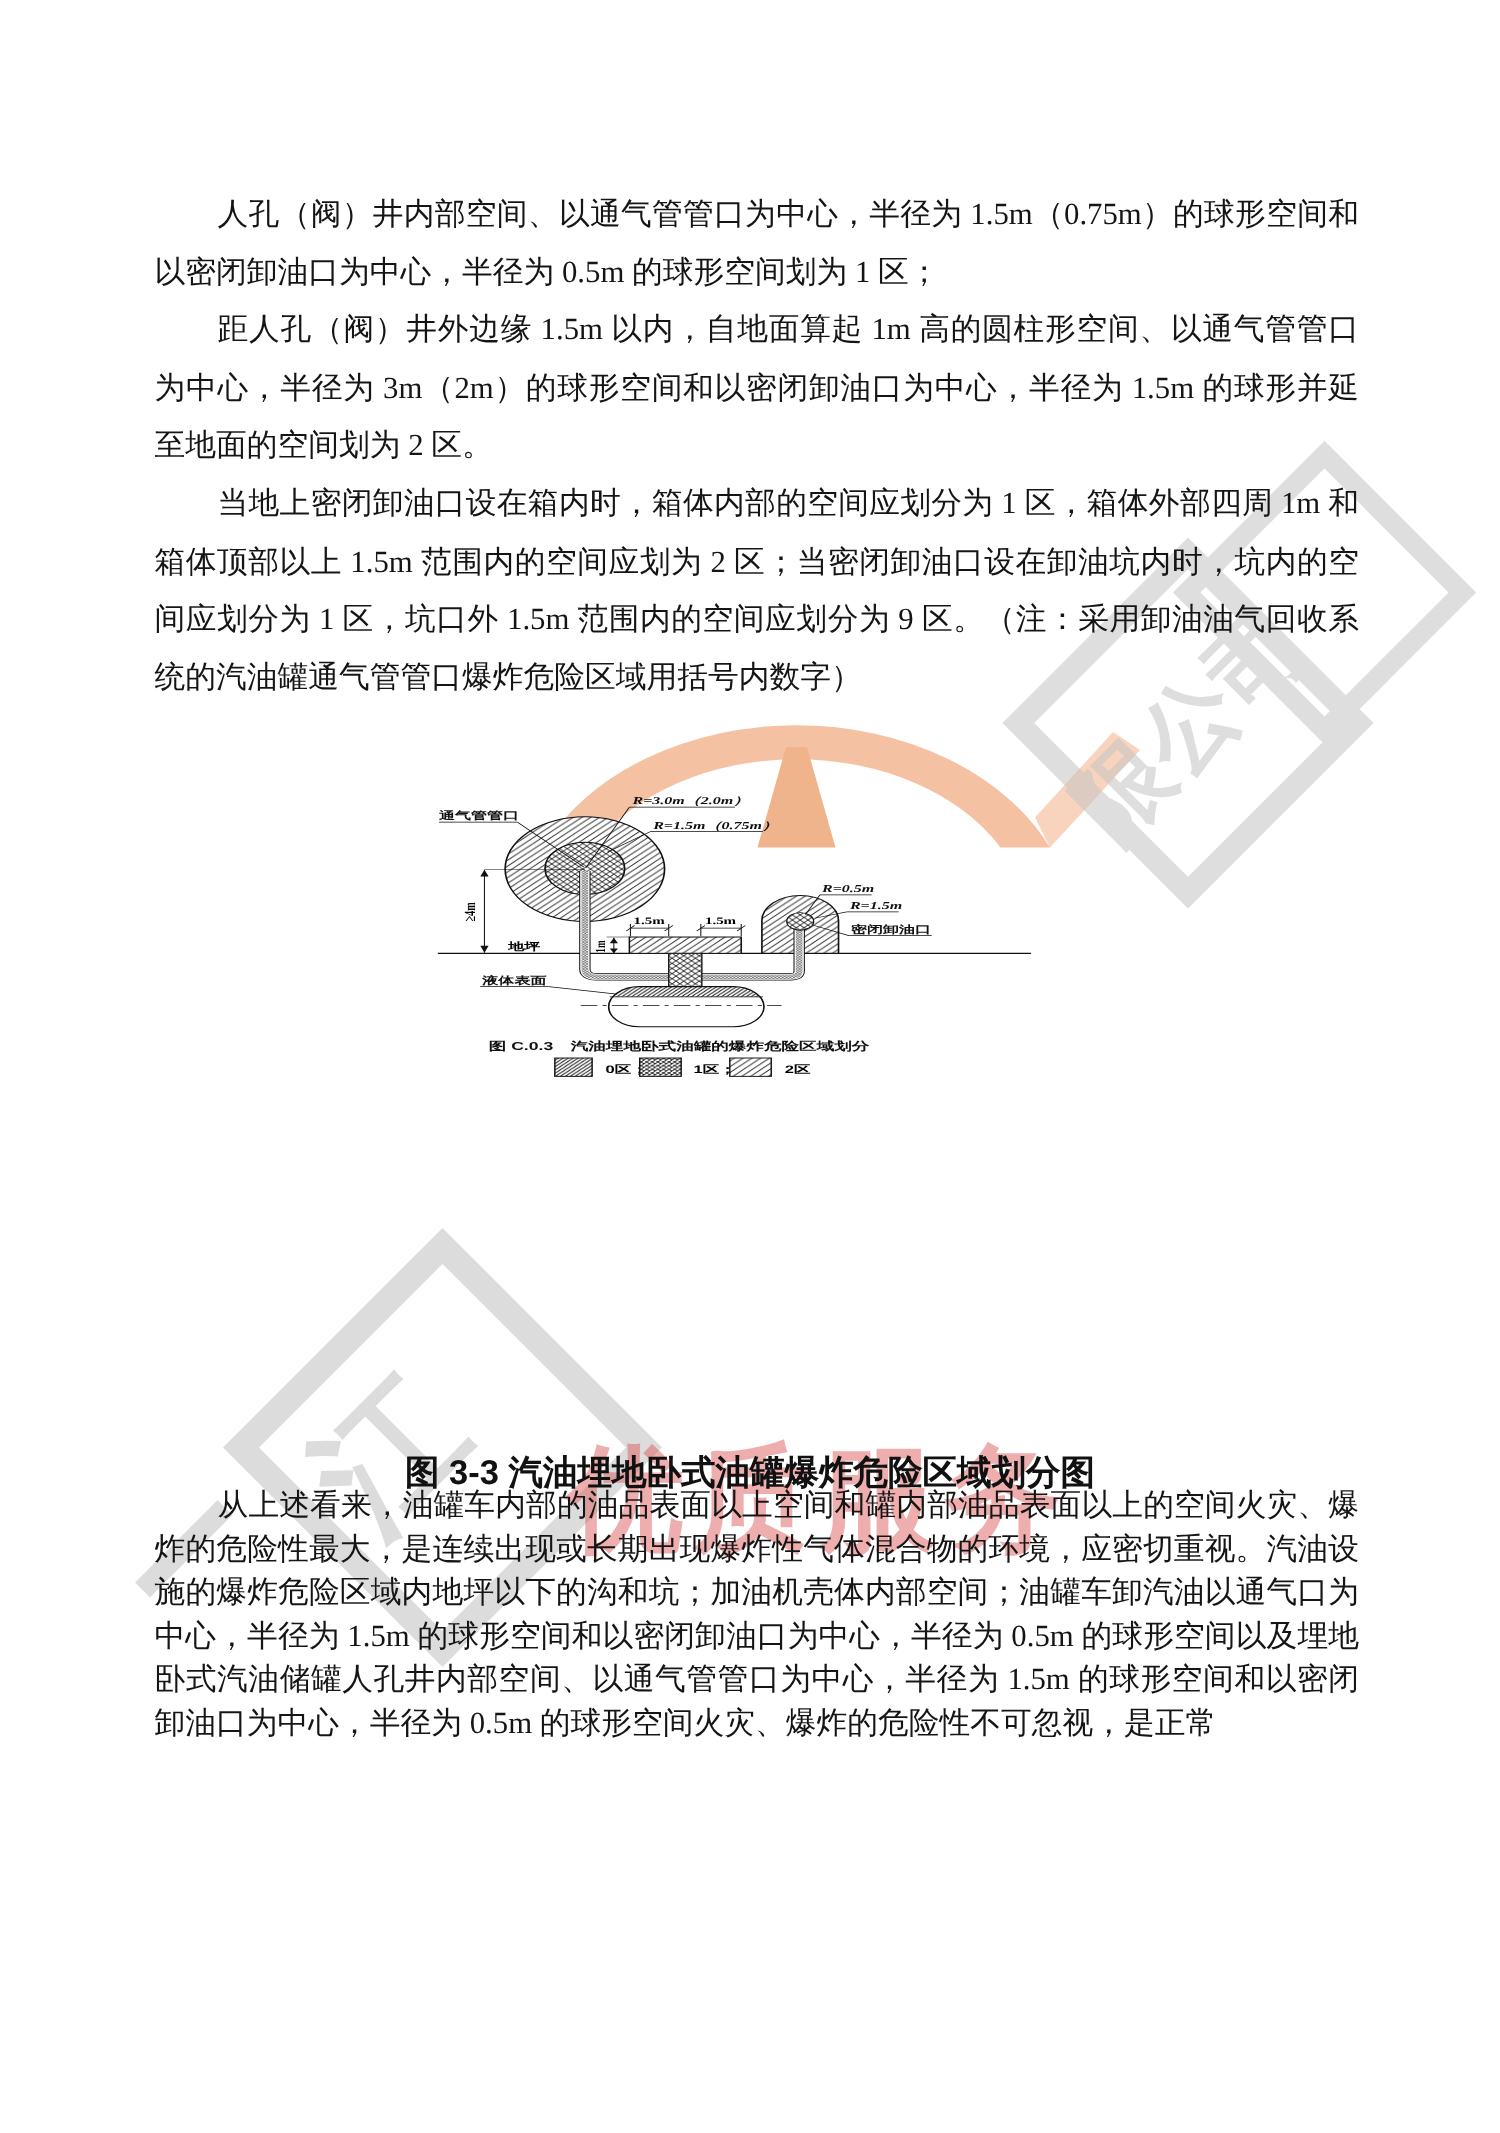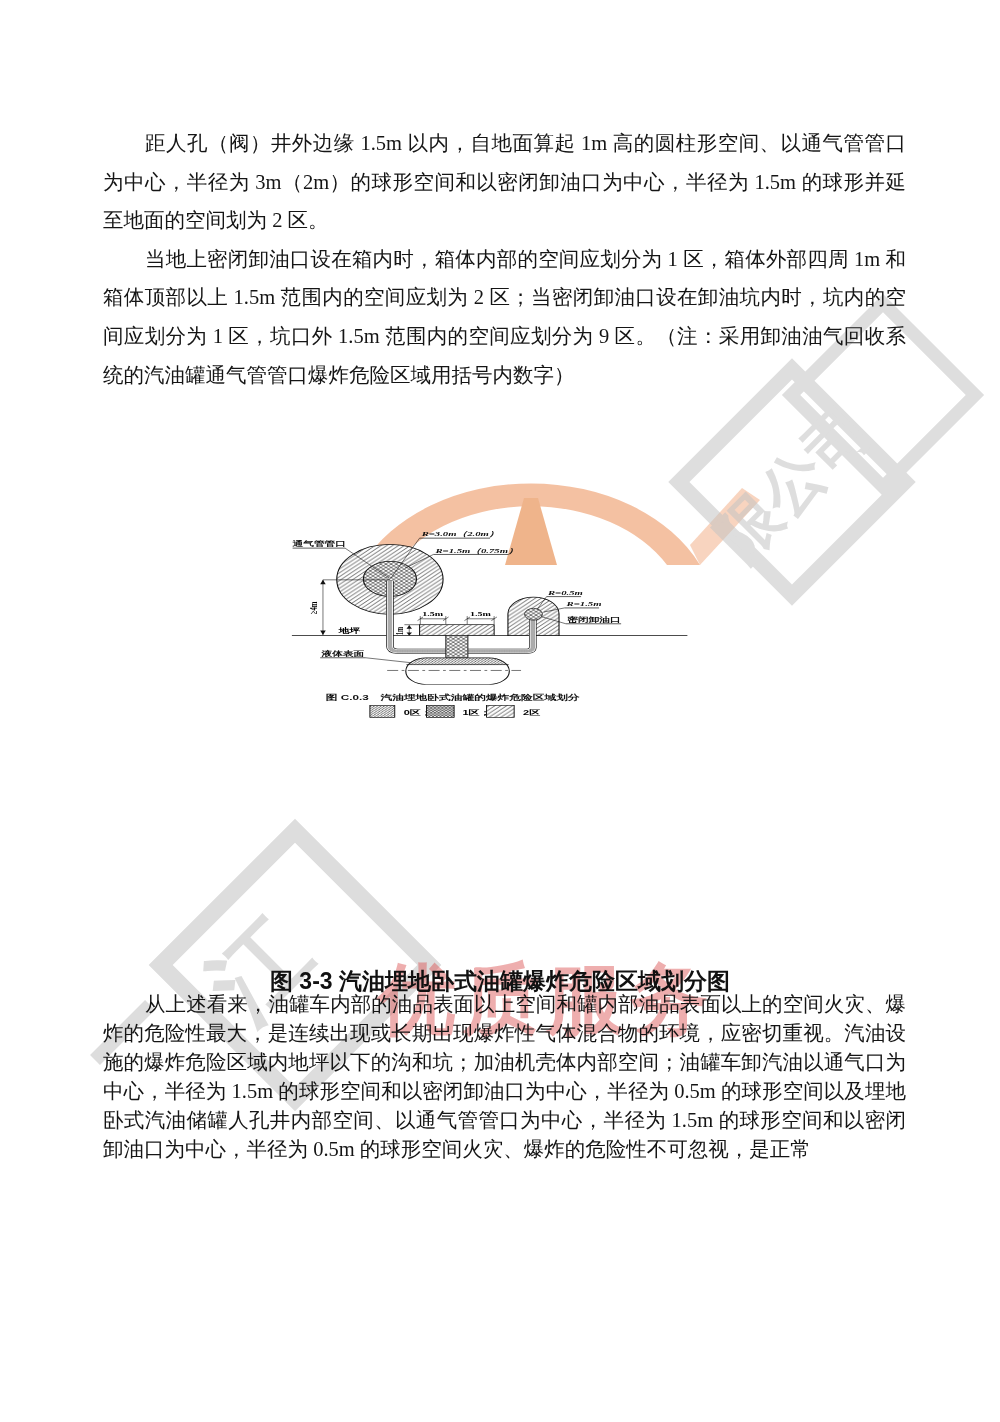--- a/index.html
+++ b/index.html
@@ -69,20 +69,21 @@
       <rect x="200" y="870" width="190" height="190" stroke-width="17" transform="rotate(45 295 965)"></rect>
       <path d="M95,1060 L150,1005" stroke-width="14"></path>
       <text x="265" y="1000" transform="rotate(-45 265 975)" fill="#c6c6c6" stroke="none" font-family="Liberation Sans, DejaVu Sans, sans-serif" font-weight="bold" font-size="95" text-anchor="middle">江</text>
     </g>
   </svg>
 
   <div id="wm-red">优质服务</div>
 
 
   <div class="bodyblock z2" id="block1">
+    <p>人孔（阀）井内部空间、以通气管管口为中心，半径为 1.5m（0.75m）的球形空间和以密闭卸油口为中心，半径为 0.5m 的球形空间划为 1 区；</p>
     <p>距人孔（阀）井外边缘 1.5m 以内，自地面算起 1m 高的圆柱形空间、以通气管管口为中心，半径为 3m（2m）的球形空间和以密闭卸油口为中心，半径为 1.5m 的球形并延至地面的空间划为 2 区。</p>
     <p>当地上密闭卸油口设在箱内时，箱体内部的空间应划分为 1 区，箱体外部四周 1m 和箱体顶部以上 1.5m 范围内的空间应划为 2 区；当密闭卸油口设在卸油坑内时，坑内的空间应划分为 1 区，坑口外 1.5m 范围内的空间应划分为 9 区。（注：采用卸油油气回收系统的汽油罐通气管管口爆炸危险区域用括号内数字）</p>
   </div>
 
   <svg id="diagram" width="635" height="435" viewBox="285 525 920 960" preserveAspectRatio="none">
     <svg x="285" y="525" width="635" height="435" viewBox="285 525 635 435">
     <defs>
       <pattern id="hz2" width="8.5" height="8.5" patternUnits="userSpaceOnUse">
         <path d="M0,8.5 l8.5,-8.5 M-2.1,2.1 l4.2,-4.2 M6.4,10.6 l4.2,-4.2" stroke="#111" stroke-width="1.1" fill="none"></path>
       </pattern>

